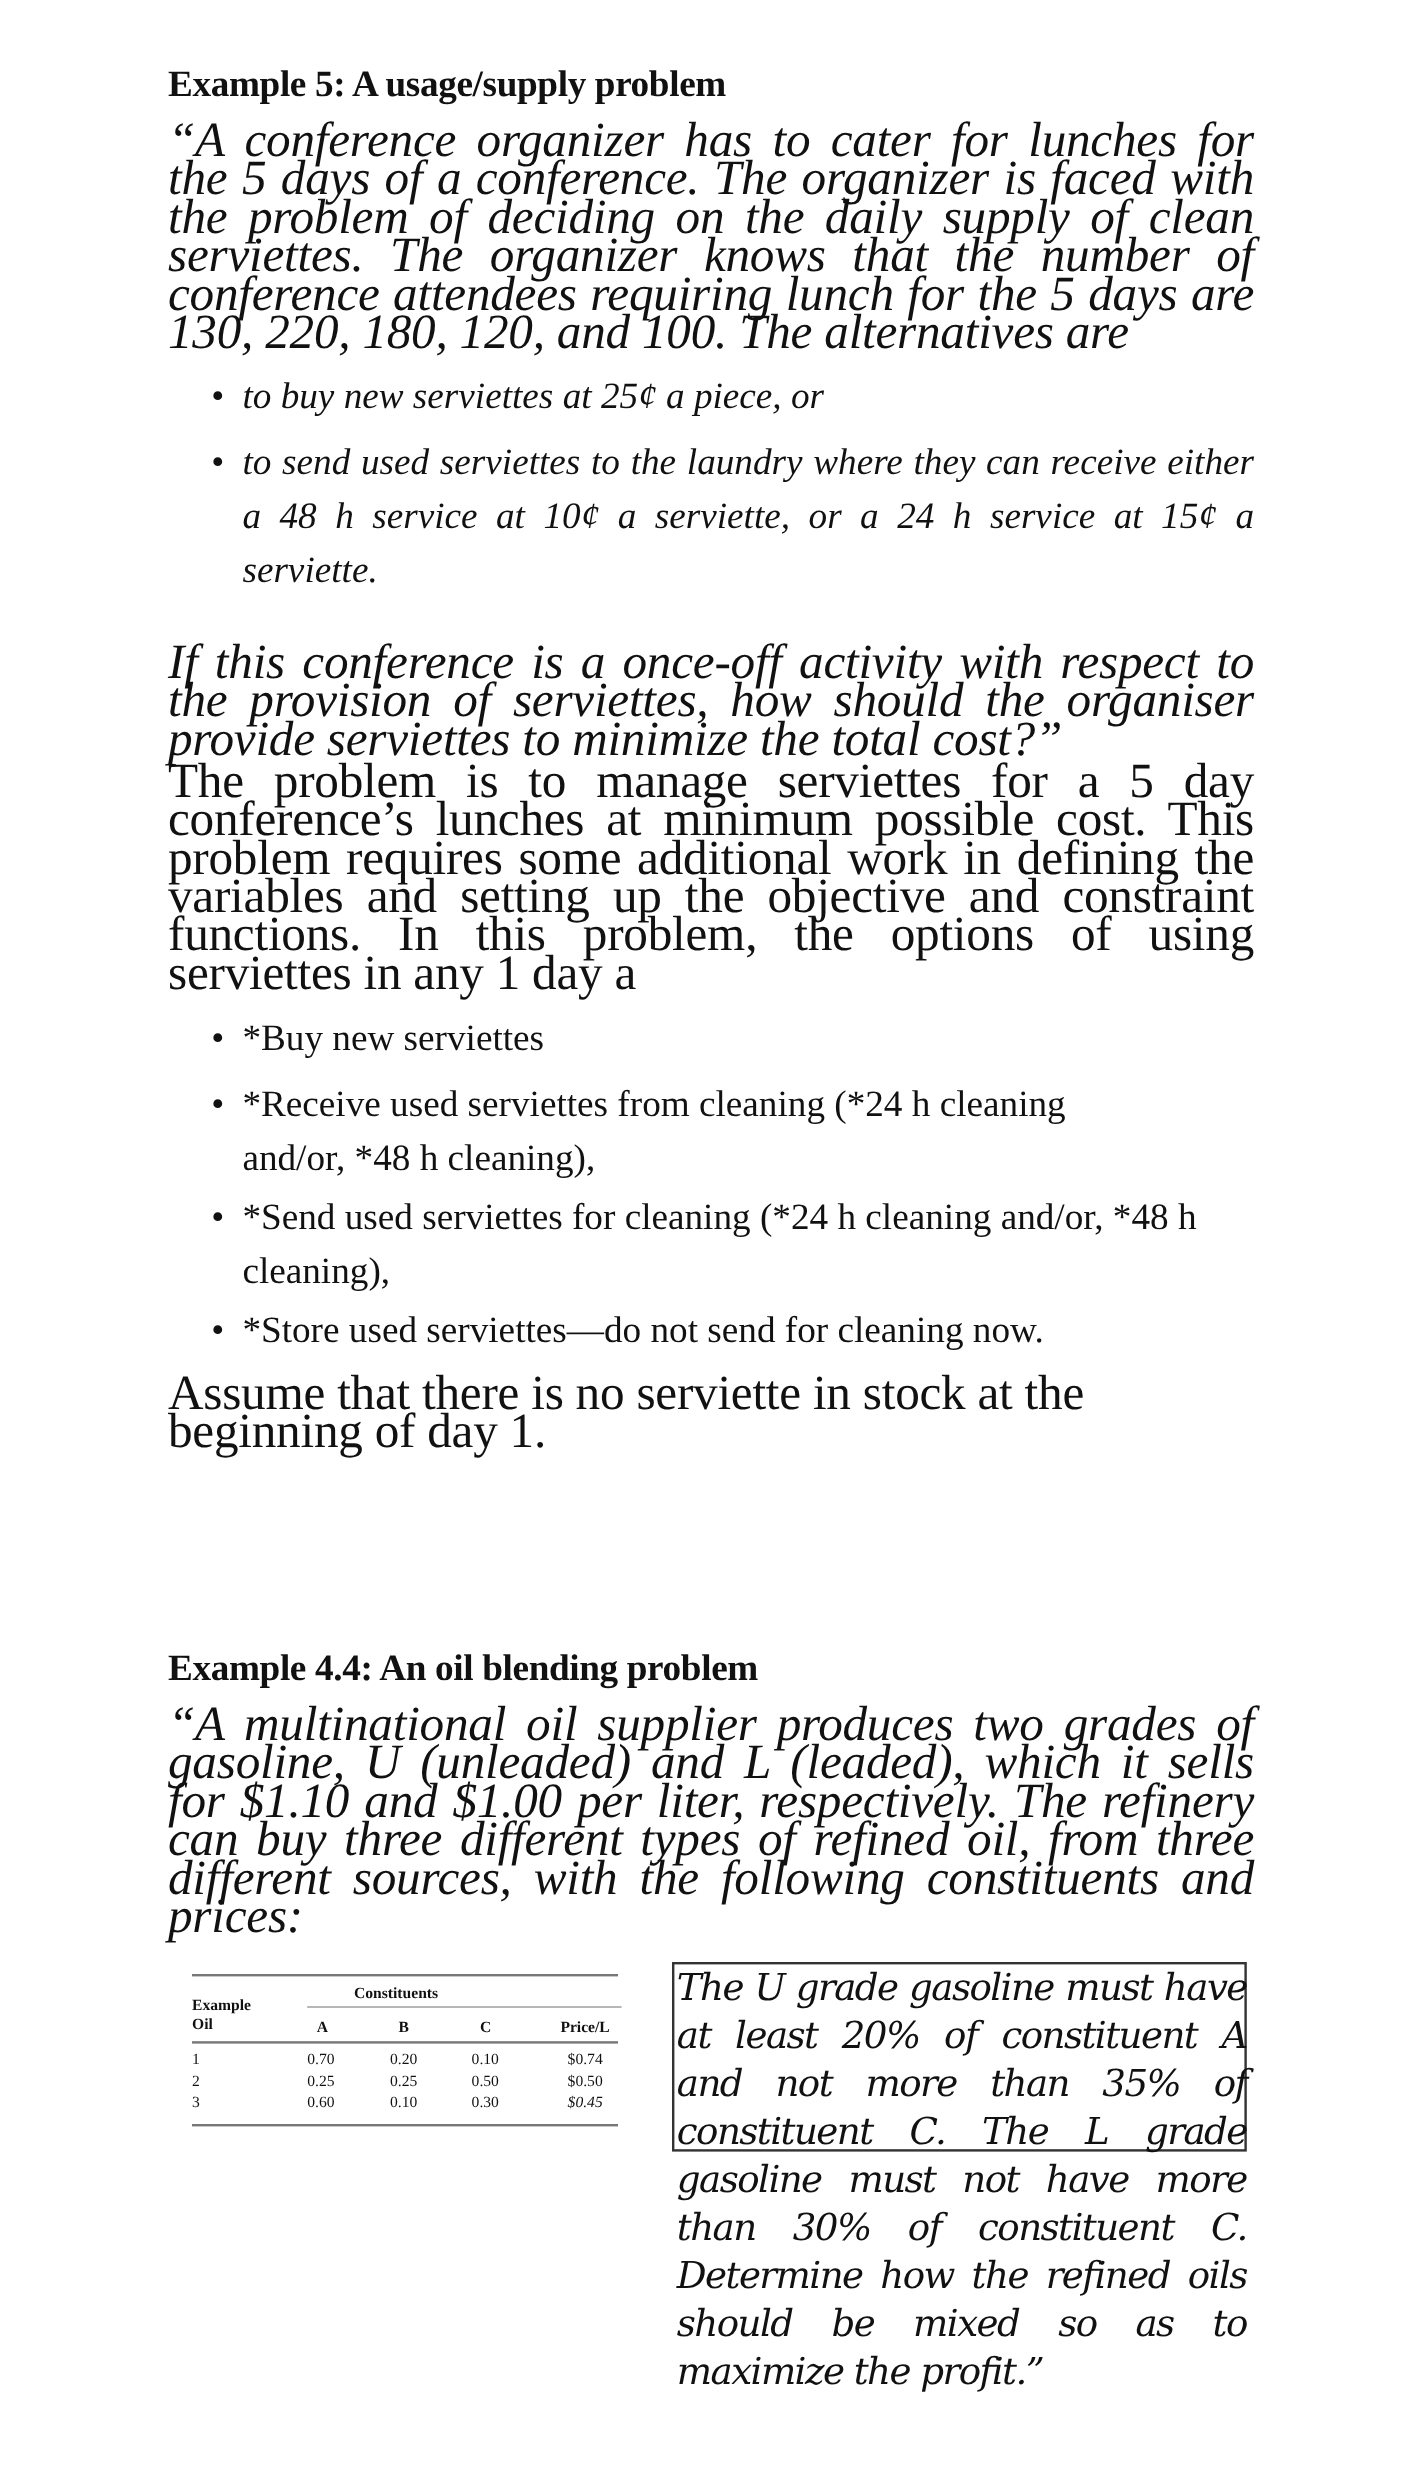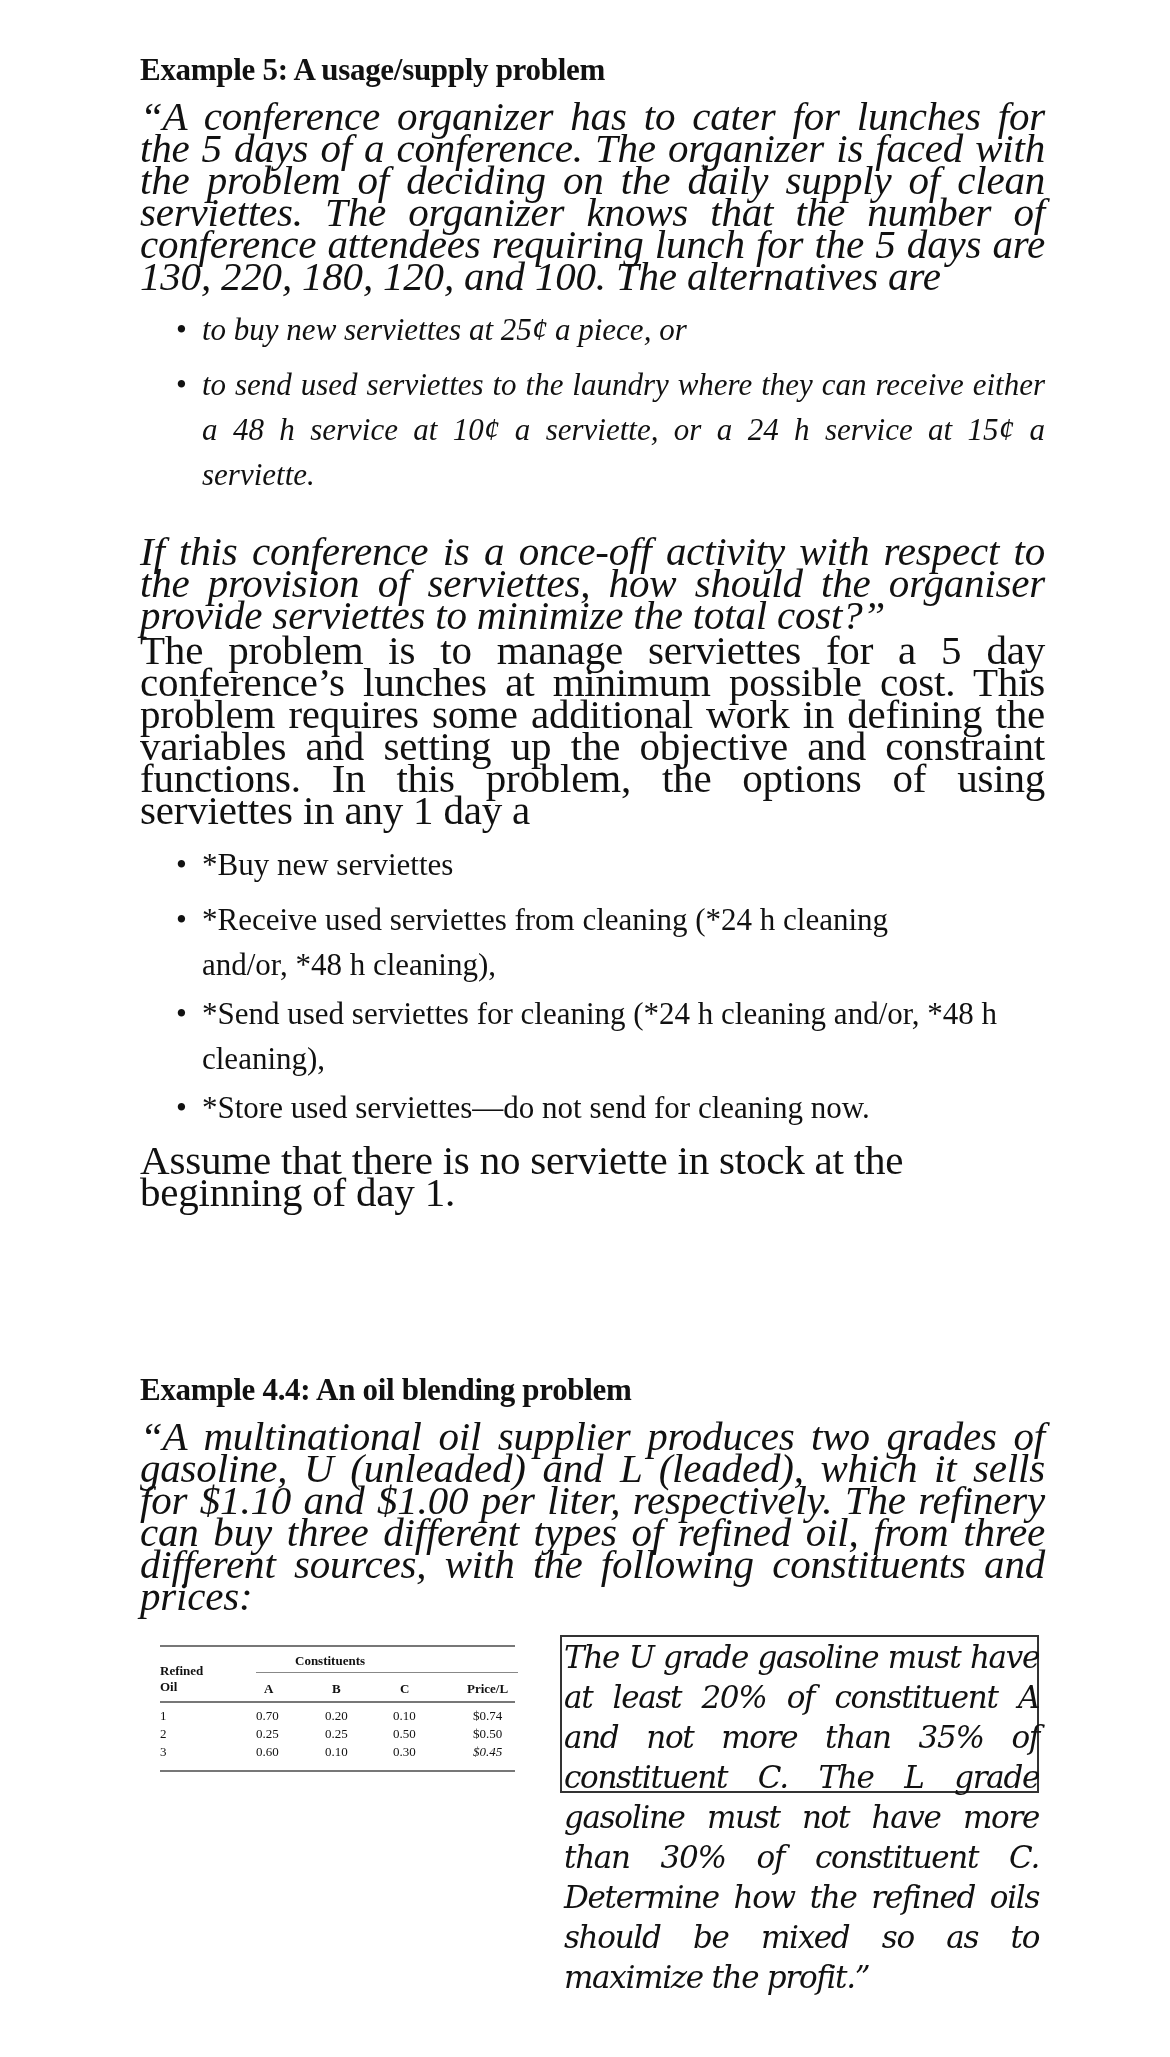--- a/index.html
+++ b/index.html
@@ -63,21 +63,21 @@
   <div class="p" style="top:1144px; width:880px; text-align:left;">Assume that there is no serviette in stock at the beginning of day 1.</div>
 
   <div class="h" style="top:1372px;">Example 4.4: An oil blending problem</div>
 
   <div class="p i" style="top:1420px;">“A multinational oil supplier produces two grades of gasoline, U (unleaded) and L (leaded), which it sells for $1.10 and $1.00 per liter, respectively. The refinery can buy three different types of refined oil, from three different sources, with the following constituents and prices:</div>
 
   <div class="tbl">
     <div class="rule" style="top:0;"></div>
     <div class="c b" style="left:135px; top:8px;">Constituents</div>
     <div class="thin" style="left:96px; width:262px; top:27px;"></div>
-    <div class="c b" style="left:0; top:18px;">Refined</div>
+    <div class="c b" style="left:0; top:18px;">Example</div>
     <div class="c b" style="left:0; top:34px;">Oil</div>
     <div class="c b" style="left:104px; top:36px;">A</div>
     <div class="c b" style="left:172px; top:36px;">B</div>
     <div class="c b" style="left:240px; top:36px;">C</div>
     <div class="c b" style="left:307px; top:36px;">Price/L</div>
     <div class="rule" style="top:56px;"></div>
 
     <div class="c" style="left:0; top:63px;">1</div>
     <div class="c" style="left:96px; top:63px;">0.70</div>
     <div class="c" style="left:165px; top:63px;">0.20</div>

